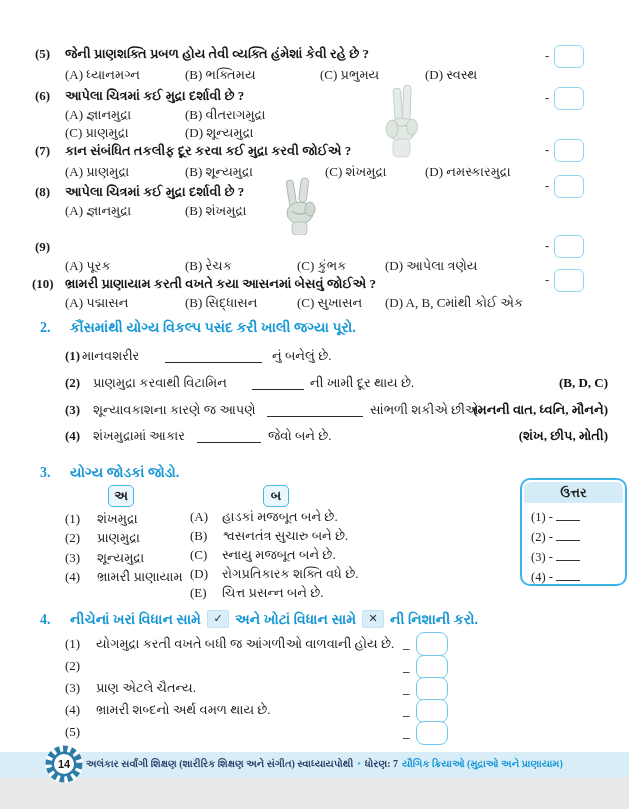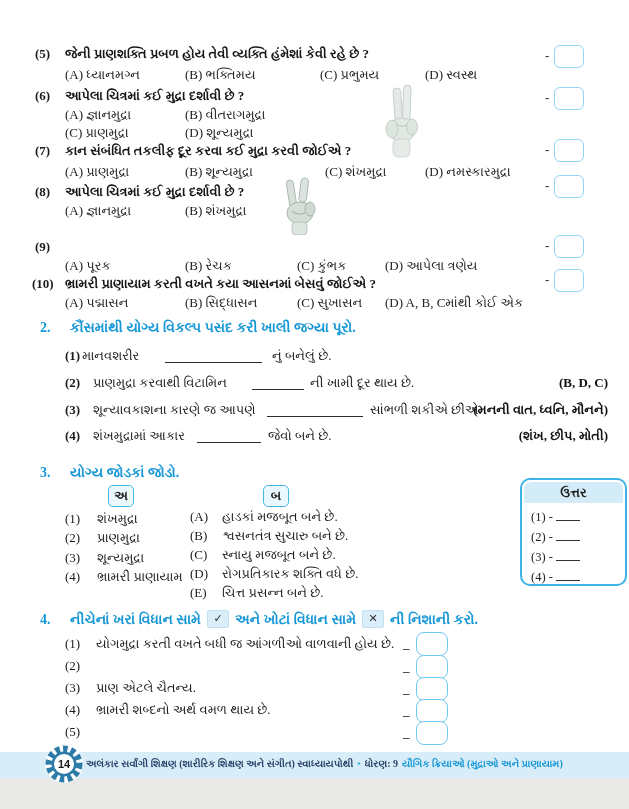--- a/index.html
+++ b/index.html
@@ -280,17 +280,17 @@
     <circle cx="20" cy="20" r="19" fill="#ffffff"></circle>
     <circle cx="20" cy="20" r="15" fill="none" stroke="#2d7ca8" stroke-width="7" stroke-dasharray="4.5 3.2"></circle>
     <circle cx="20" cy="20" r="12.5" fill="#2d7ca8"></circle>
     <circle cx="20" cy="20" r="10" fill="#ffffff"></circle>
     <text x="20" y="24" text-anchor="middle" font-size="11" font-weight="bold" fill="#1b1b1b" font-family="Liberation Sans, sans-serif">14</text>
   </svg>
 
   <div class="footer-text">
     <span>અલંકાર સર્વાંગી શિક્ષણ (શારીરિક શિક્ષણ અને સંગીત) સ્વાધ્યાયપોથી</span>
     <span style="color:#4fb7e6">•</span>
-    <span>ધોરણ: 9</span>
+    <span>ધોરણ: 7</span>
     <span class="blue">યૌગિક ક્રિયાઓ (મુદ્રાઓ અને પ્રાણાયામ)</span>
   </div>
 
 </div>
 
 </body></html>

